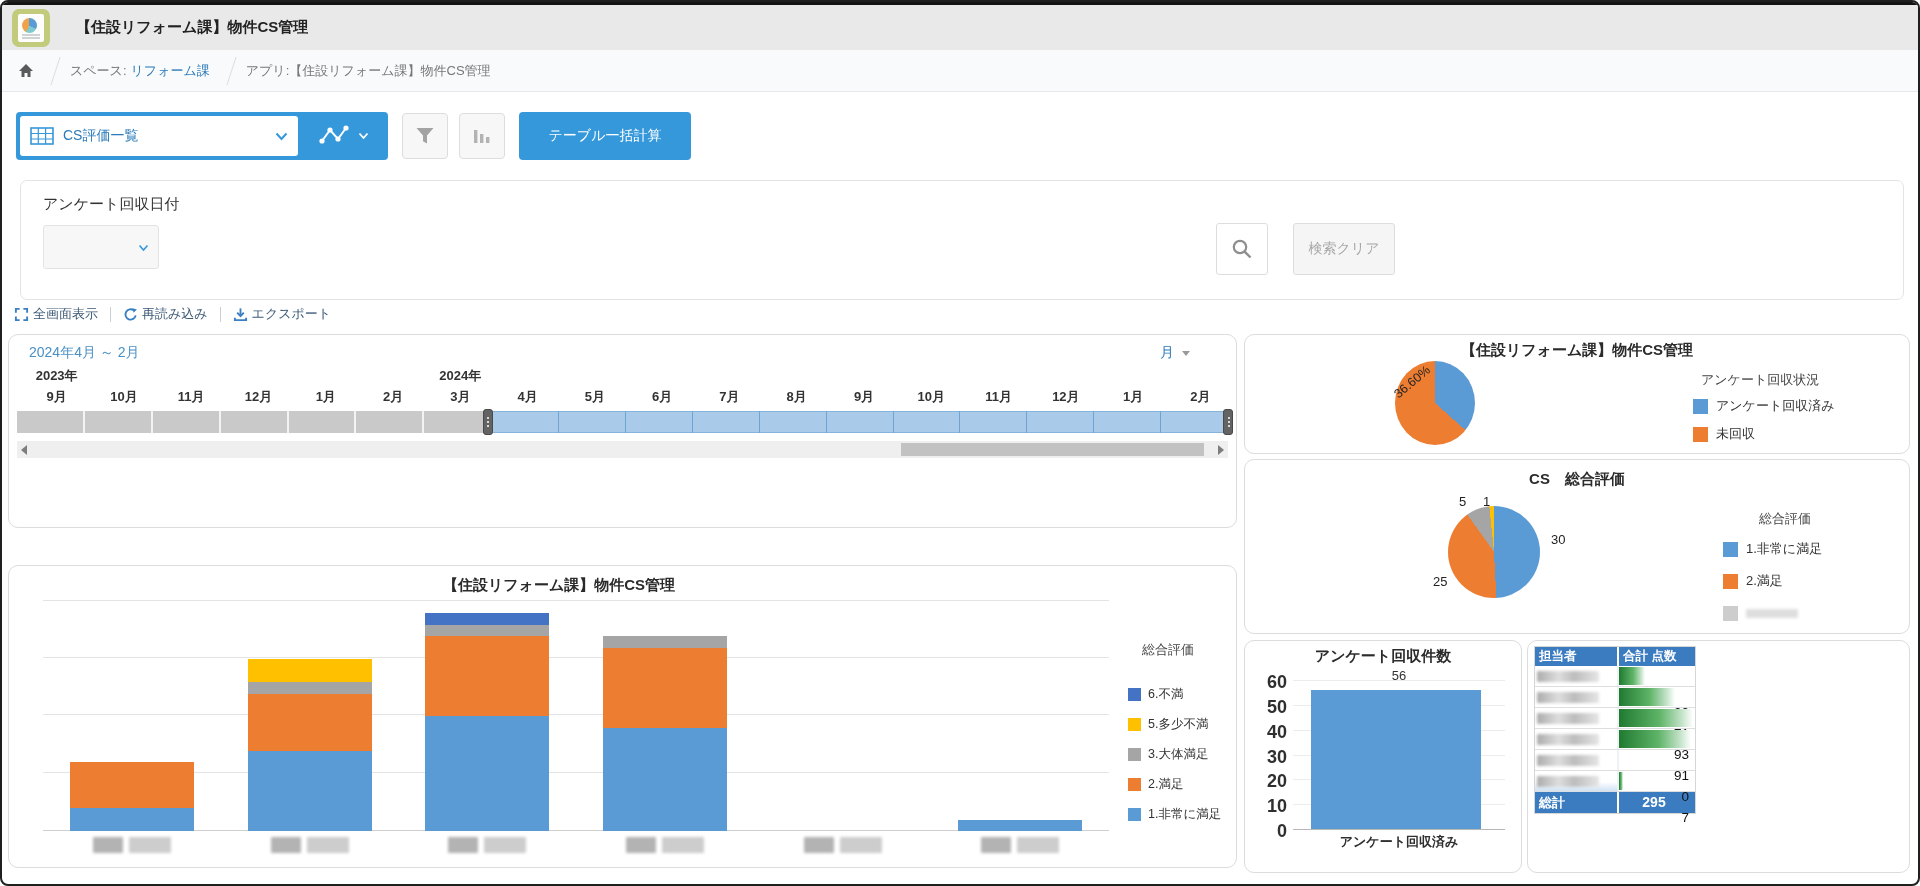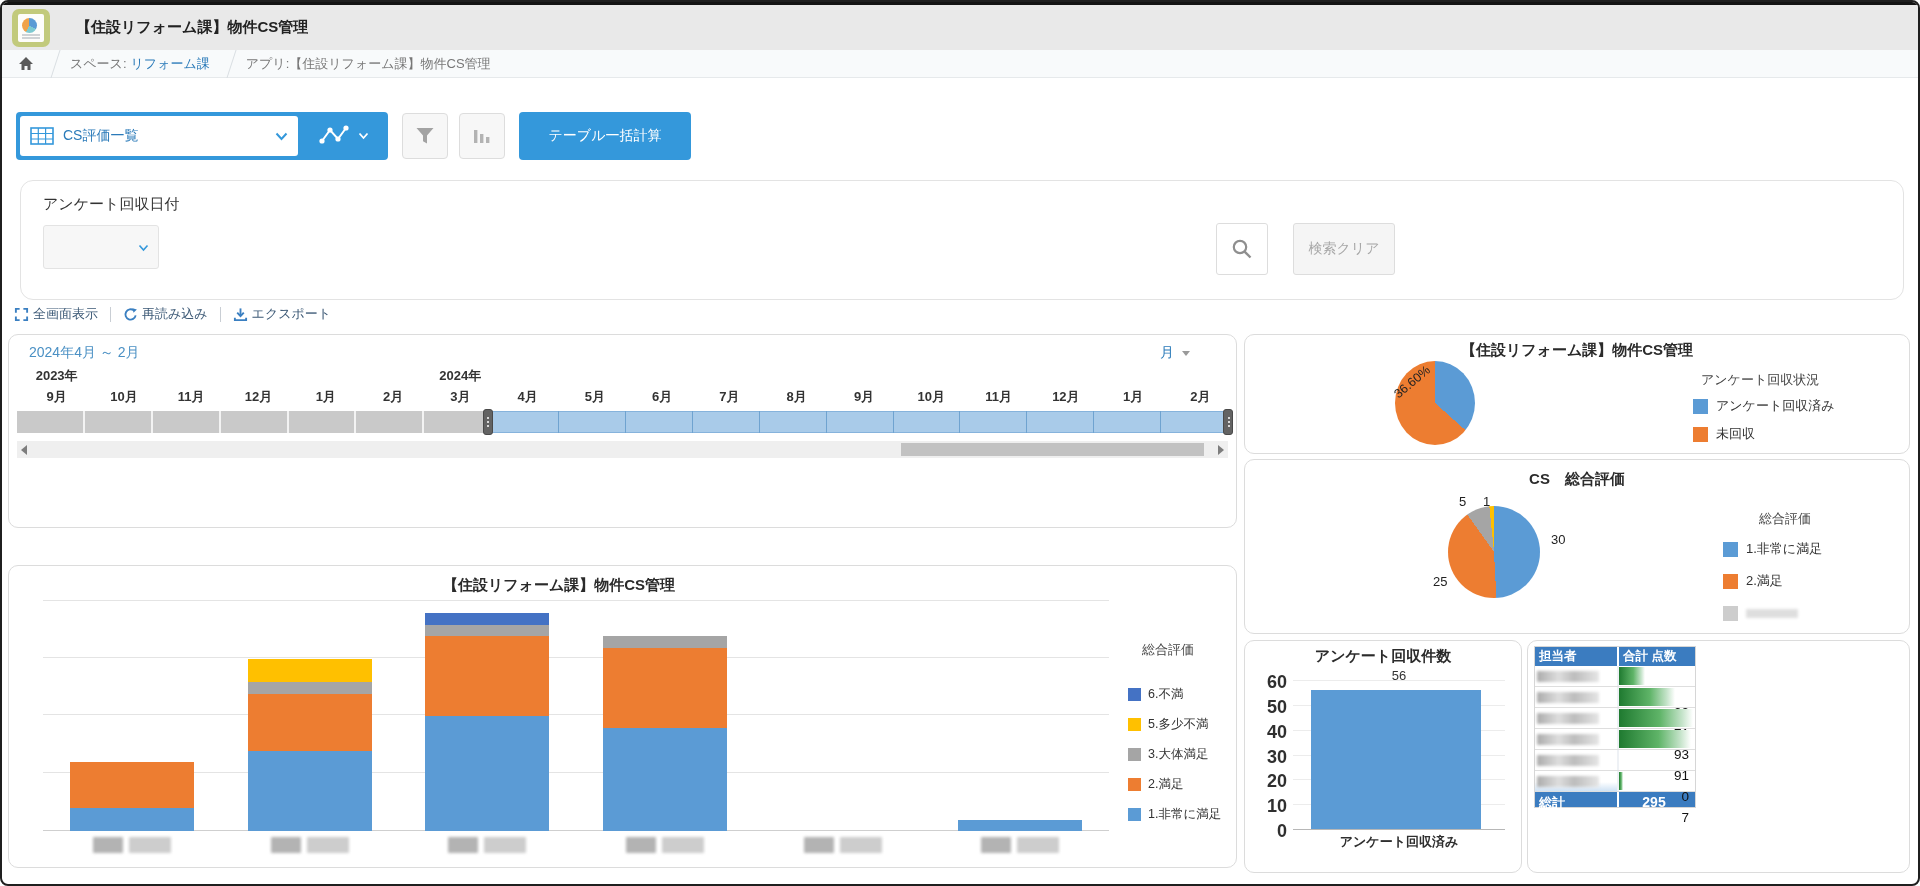--- a/index.html
+++ b/index.html
@@ -11,36 +11,36 @@
   
   .app-header{position:absolute;top:3px;left:0;right:0;height:45px;background:#e9e9e9;display:flex;align-items:center;}
   .app-icon{width:38px;height:38px;margin-left:10px;background:#c2ca7c;border-radius:7px;display:flex;align-items:center;justify-content:center;}
   .app-icon .doc{width:26px;height:28px;background:#fdfdfb;border-radius:2px;position:relative;}
   .app-icon .pie{position:absolute;left:4px;top:4px;width:15px;height:15px;border-radius:50%;
      background:conic-gradient(#5b9bd5 0 120deg,#7ecad1 120deg 210deg,#f0a24a 210deg 360deg);}
   .app-icon .ln{position:absolute;left:4px;right:4px;height:2px;background:#cfd3d6;}
   .app-title{margin-left:26px;font-size:15px;font-weight:bold;color:#222;}
 
   
-  .crumbbar{position:absolute;top:48px;left:0;right:0;height:28px;background:#f8fafb;border-bottom:1px solid #e6e9eb;display:flex;align-items:center;font-size:13px;}
+  .crumbbar{position:absolute;top:48px;left:0;right:0;height:42px;background:#f8fafb;border-bottom:1px solid #e6e9eb;display:flex;align-items:center;font-size:13px;}
   .crumb-home{margin-left:16px;display:flex;align-items:center;}
   .crumb-sep{width:12px;height:28px;border-right:1px solid #d9dee2;transform:skewX(-18deg);margin:0 14px 0 10px;}
   .crumb-muted{color:#777;}
   .crumb-link{color:#2a7ab9;margin-left:4px;}
 
   
   .view-wrap{position:absolute;left:14px;top:110px;width:372px;height:48px;background:#3498db;border-radius:4px;display:flex;align-items:center;}
   .view-inner{margin-left:4px;width:278px;height:40px;background:#fff;border-radius:3px;display:flex;align-items:center;padding:0 10px;}
   .view-inner .vlabel{font-size:14px;color:#2a7ab9;margin-left:9px;flex:1;}
   .chartsel{flex:1;display:flex;align-items:center;justify-content:center;gap:8px;}
   .sq-btn{position:absolute;top:111px;width:46px;height:46px;background:#f7f7f7;border:1px solid #ddd;border-radius:4px;display:flex;align-items:center;justify-content:center;}
   .calc-btn{position:absolute;left:517px;top:110px;width:172px;height:48px;background:#3498db;border:none;border-radius:4px;color:#fff;font-size:14px;display:flex;align-items:center;justify-content:center;font-family:"Liberation Sans",sans-serif;}
 
   
-  .filter-panel{position:absolute;left:18px;top:178px;width:1884px;height:120px;background:#fff;border:1px solid #e3e3e3;border-radius:13px;}
+  .filter-panel{position:absolute;left:18px;top:178px;width:1884px;height:120px;background:#fff;border:1px solid #e3e3e3;border-radius:7px;}
   .f-label{position:absolute;left:22px;top:14px;font-size:15px;color:#333;}
   .f-select{position:absolute;left:22px;top:44px;width:116px;height:44px;background:#f7f7f7;border:1px solid #e3e3e3;border-radius:3px;}
   .f-select .chev{position:absolute;right:9px;top:18px;}
   .f-search{position:absolute;left:1195px;top:42px;width:52px;height:52px;background:#fff;border:1px solid #ddd;border-radius:3px;display:flex;align-items:center;justify-content:center;}
   .f-clear{position:absolute;left:1272px;top:42px;width:102px;height:52px;background:#f5f5f5;border:1px solid #ddd;border-radius:3px;color:#a7a7a7;font-size:14px;display:flex;align-items:center;justify-content:center;font-family:"Liberation Sans",sans-serif;}
 
   
   .actionbar{position:absolute;left:12px;top:301px;height:22px;display:flex;align-items:center;font-size:13px;color:#3c5976;}
   .actionbar .act{display:flex;align-items:center;gap:4px;}
   .actionbar .vline{width:1px;height:15px;background:#c9ced4;margin:0 12px;}
@@ -127,21 +127,21 @@
   .hc.c2{width:74px;}
   .trow{height:21px;border-bottom:1px solid #dedede;}
   .tcell.name{width:84px;border-right:2px solid #eef1f5;display:flex;align-items:center;padding-left:2px;}
   .tcell.name.hl{background:linear-gradient(180deg,#fff 55%,#cfe2f4);}
   .tcell.score{width:74px;position:relative;}
   .name-blur{width:62px;height:11px;border-radius:1px;filter:blur(1.6px);
      background:linear-gradient(90deg,#ababab,#dedede 35%,#bcbcbc 60%,#e6e6e6);}
   .score-bar{position:absolute;left:0;top:1px;bottom:1px;
      background:linear-gradient(90deg,#1f7a30,#5fb468 55%,#c4e3c9 85%,#fff);}
   .score-num{position:absolute;right:4px;top:0;line-height:21px;font-size:13.5px;color:#111;margin-top:36px;}
-  .tfoot{height:15px;background:#3b7cc0;}
+  .tfoot{height:21px;background:#3b7cc0;}
   .tfoot .fc{color:#fff;font-weight:bold;line-height:21px;}
   .fc.c1{width:84px;font-size:13px;padding-left:4px;border-right:2px solid #fff;}
   .fc.c2{width:74px;font-size:14px;text-align:center;padding-right:4px;}
 
   .chev-blue{stroke:#3498db;}
   .chev-white{stroke:#fff;}
 </style>
 </head>
 <body>
 

